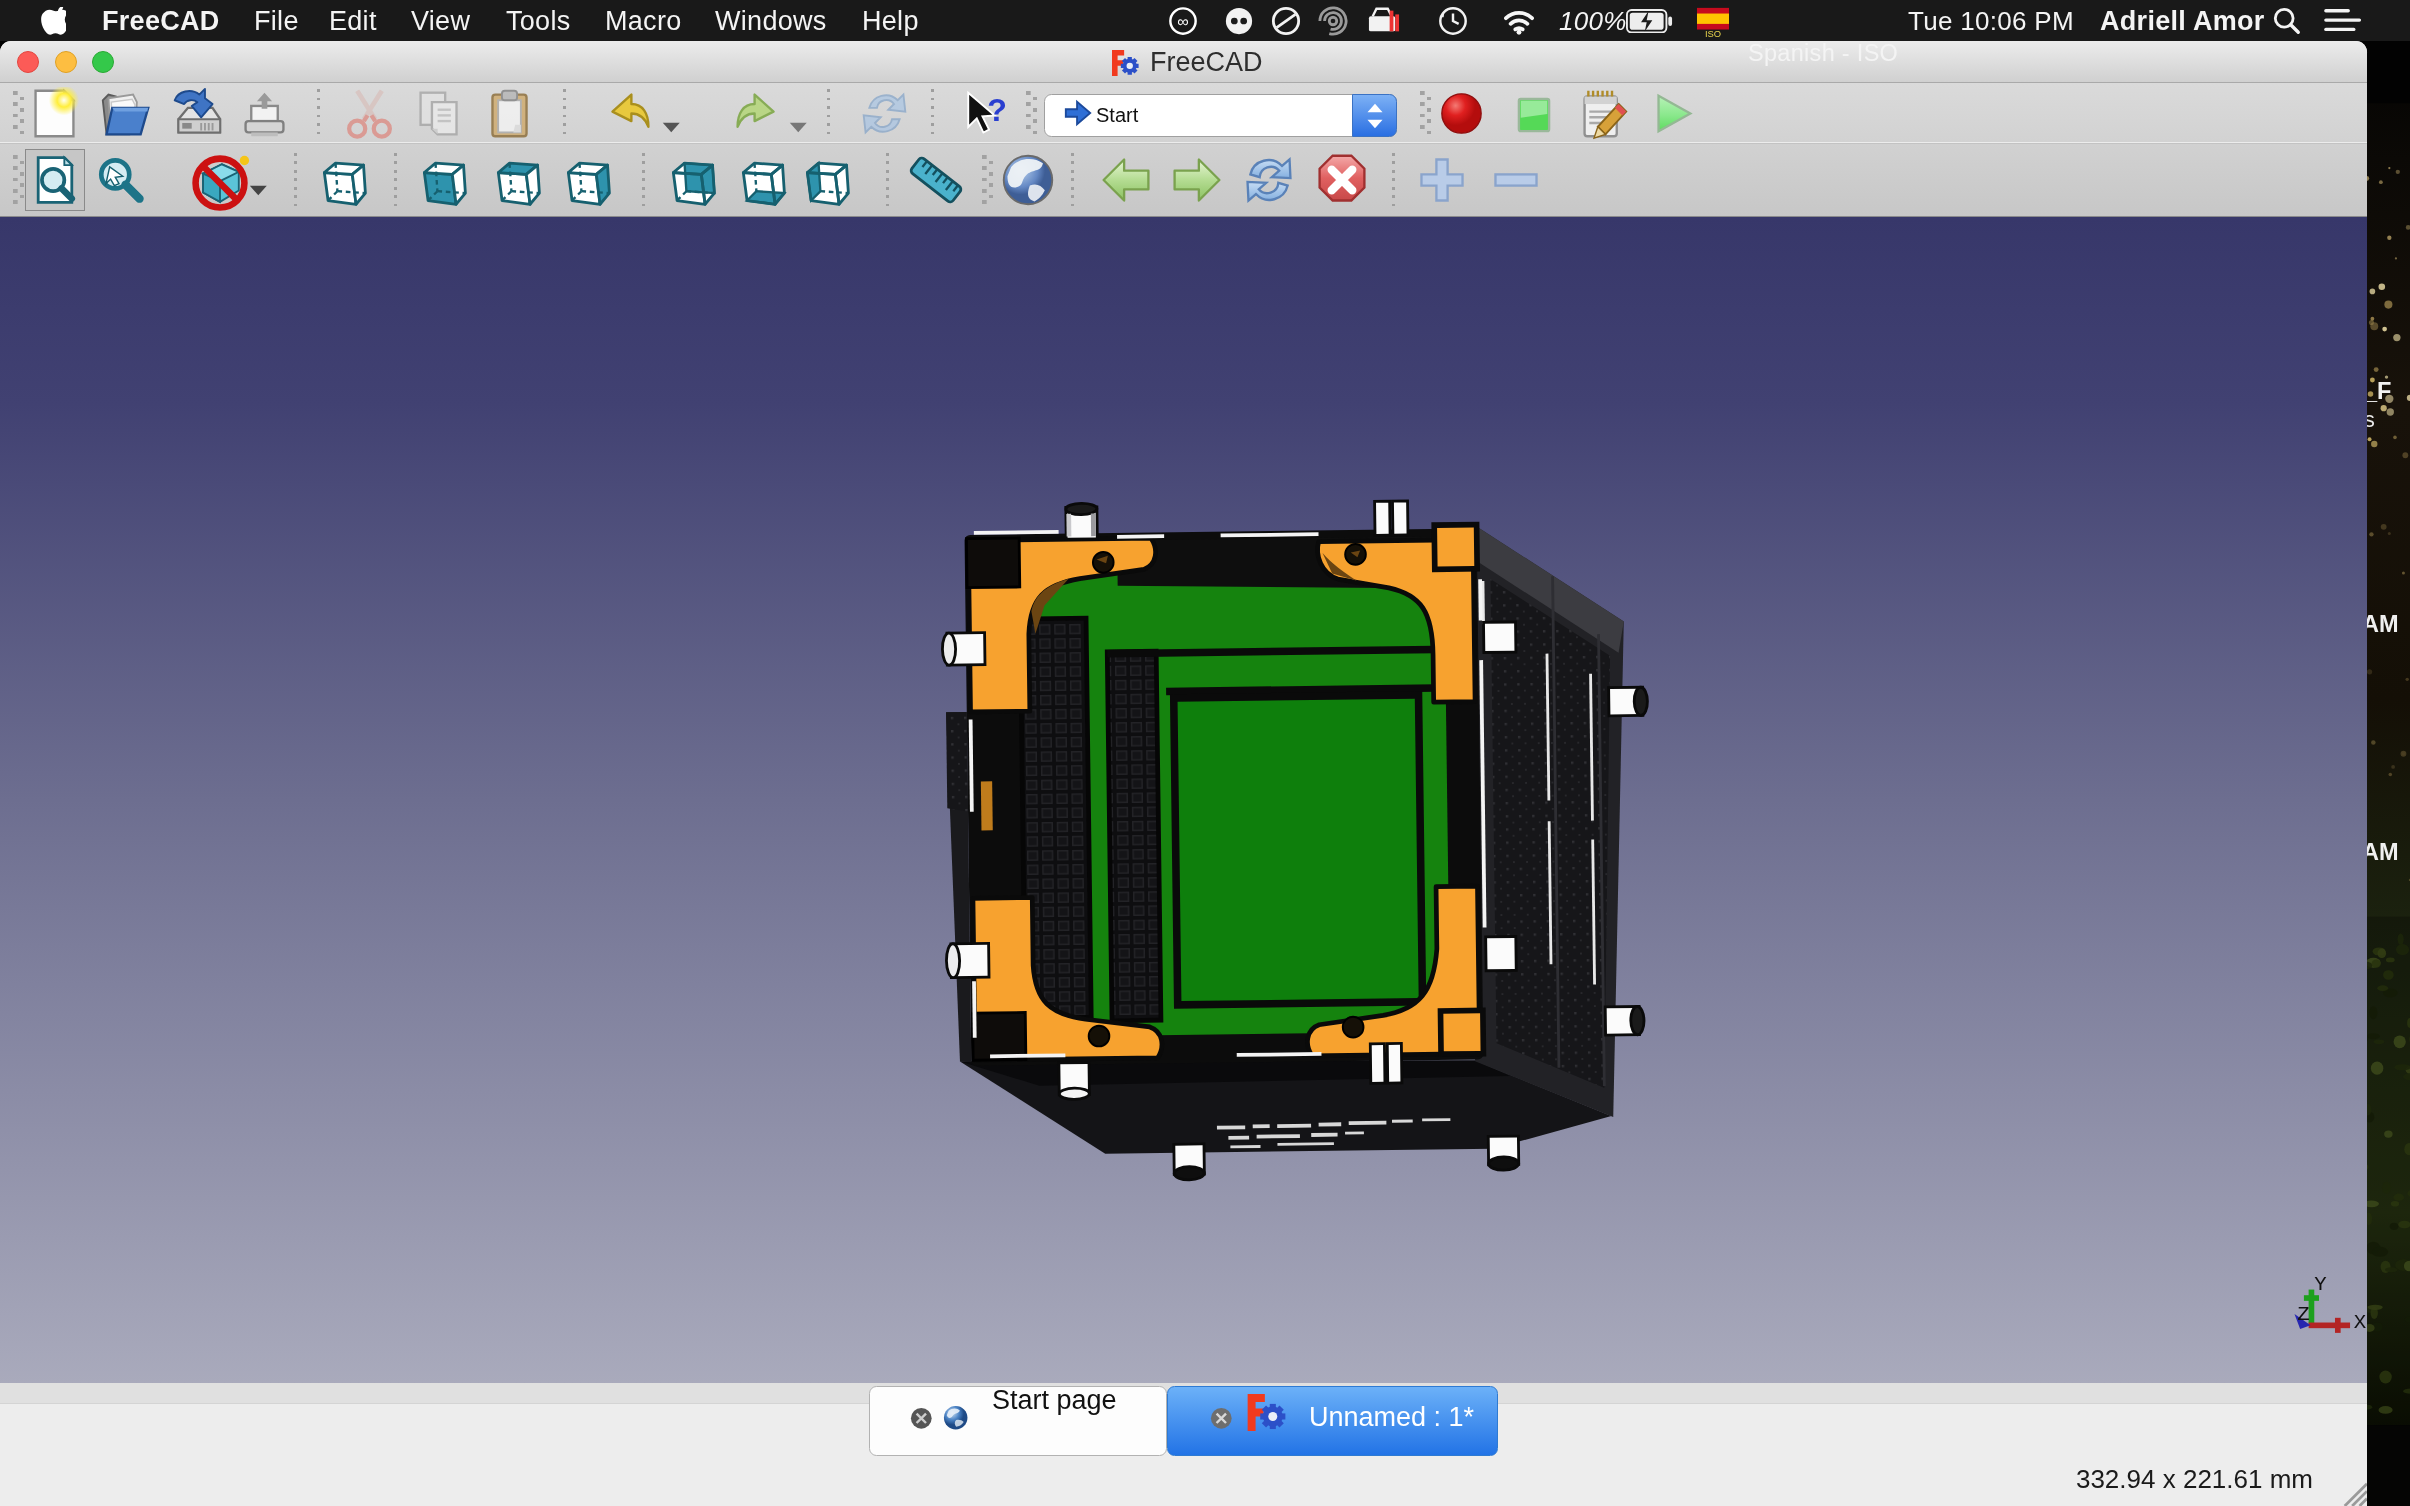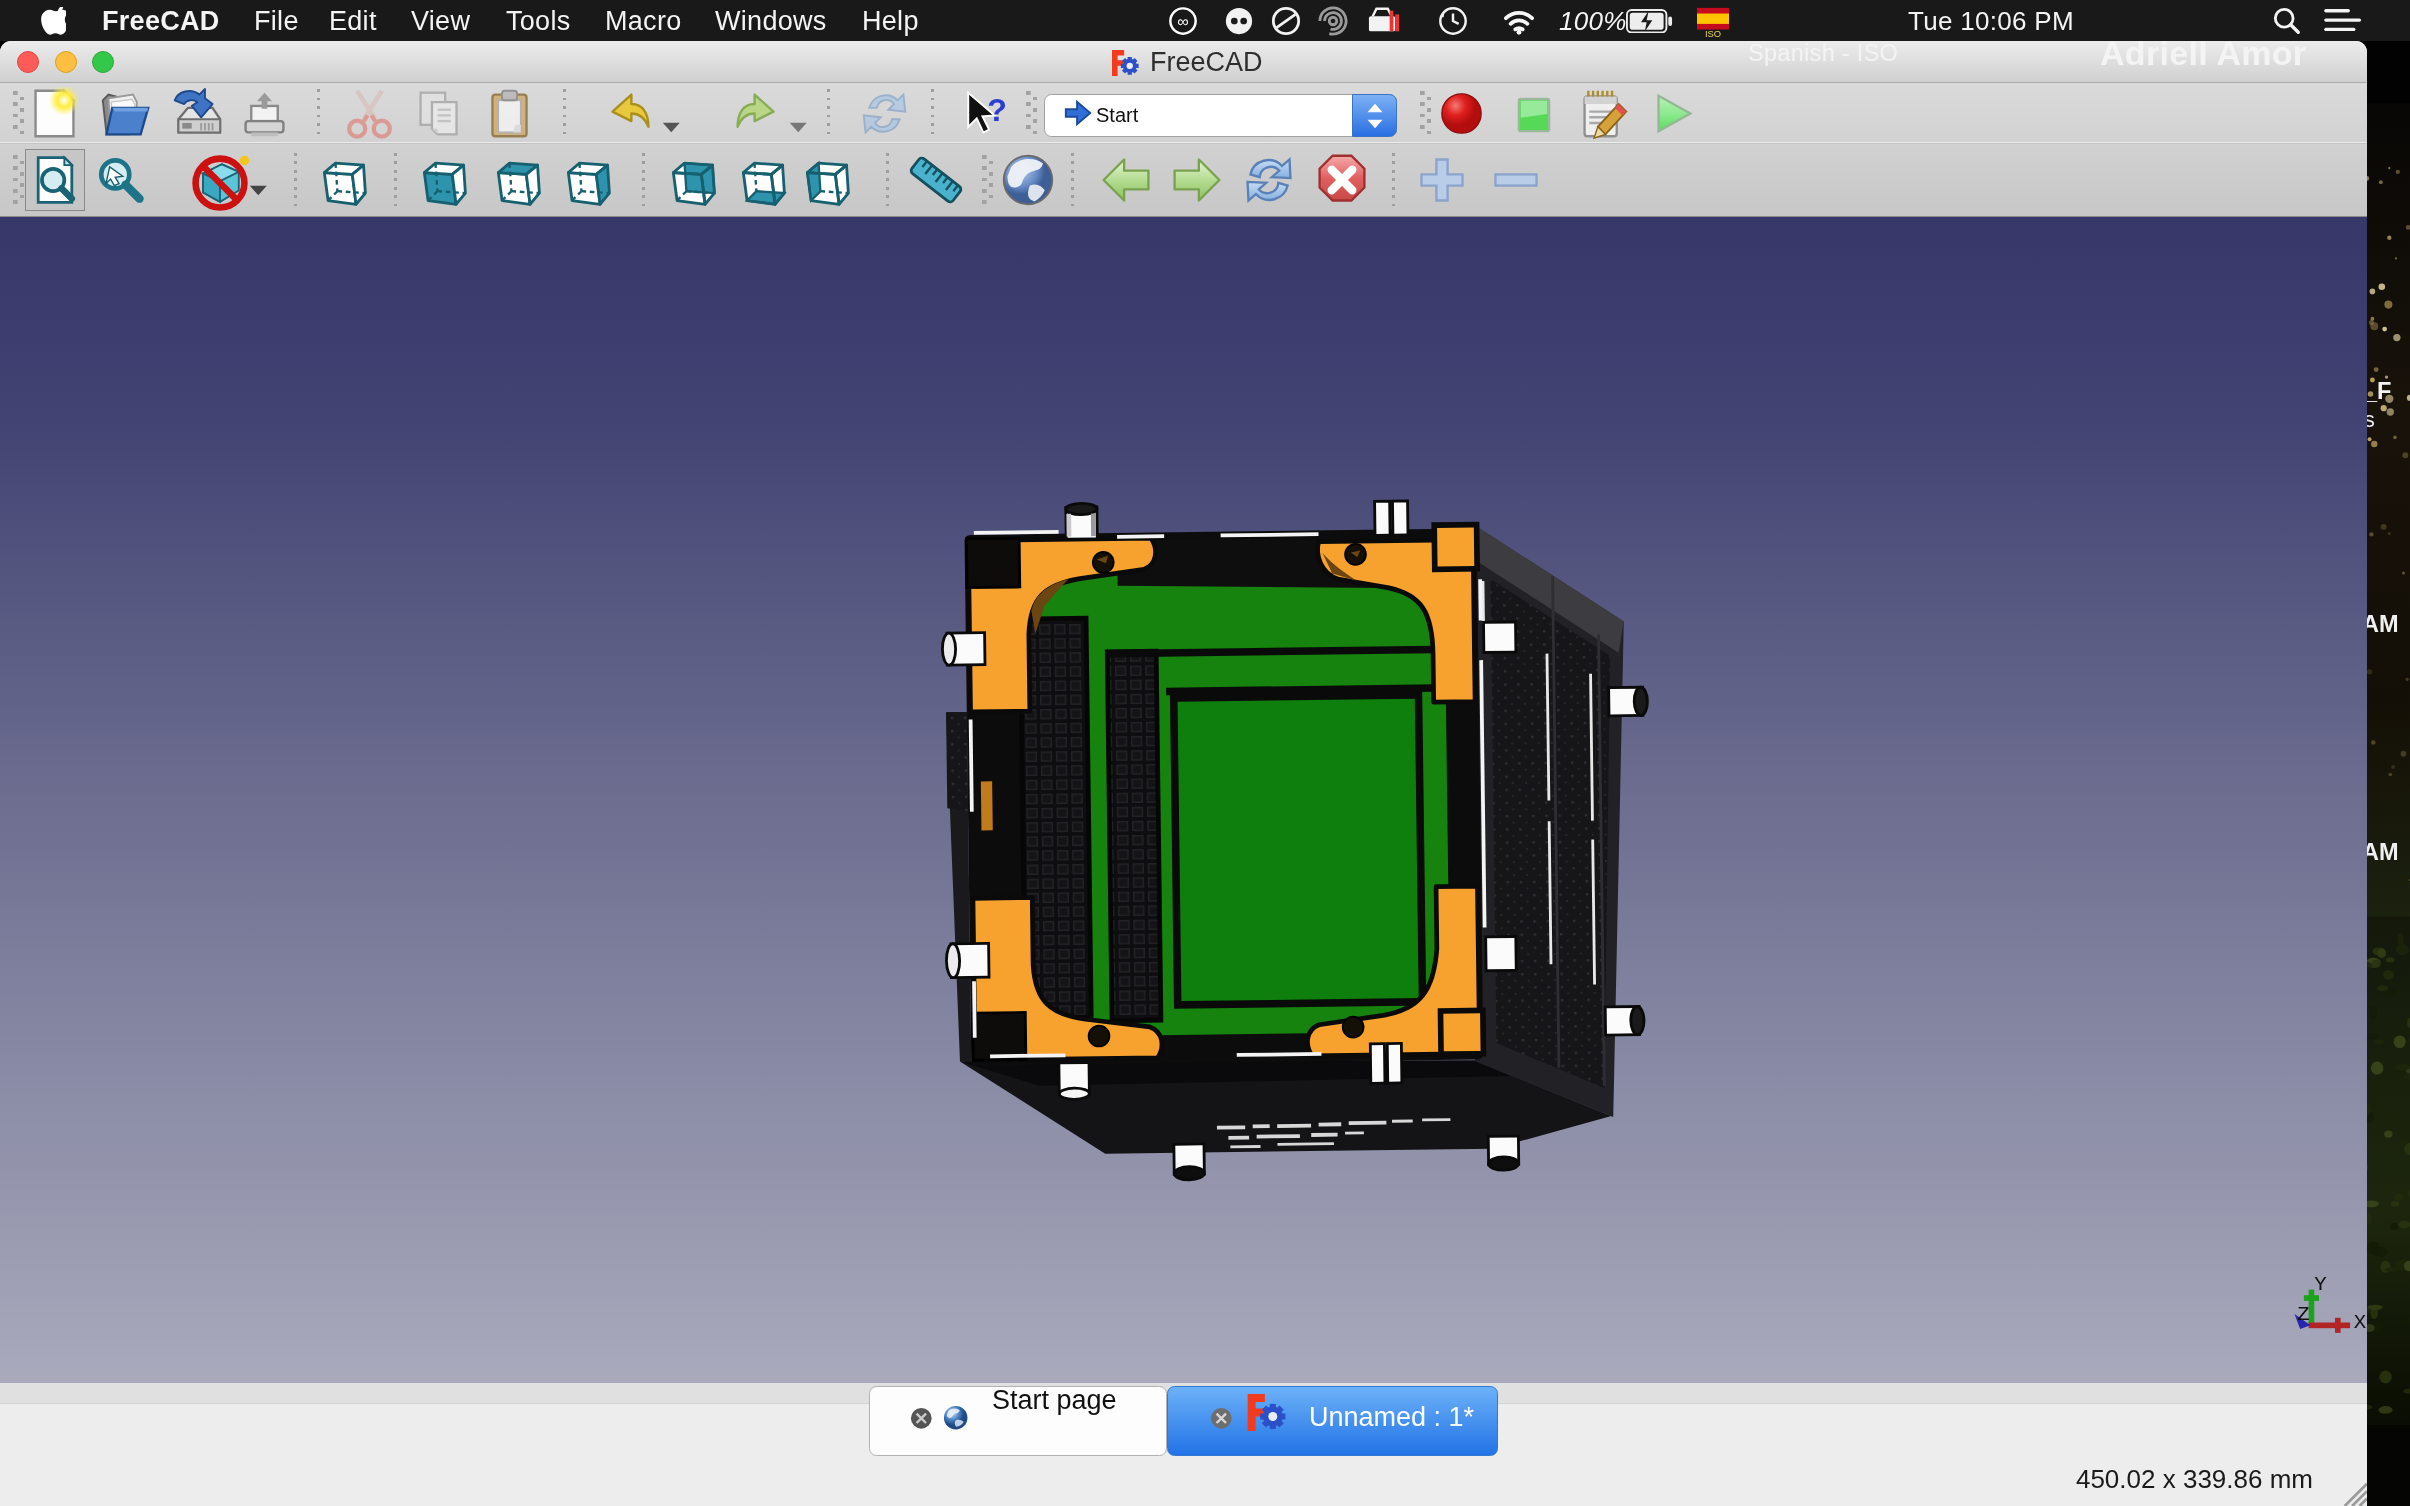--- a/index.html
+++ b/index.html
@@ -206,21 +206,21 @@
       <rect x="4" y="4" width="36" height="18" rx="3" fill="#ededed"></rect>
       <path d="M24 2 L16 14 L22 14 L20 24 L28 12 L22 12 Z" fill="#1c1c1c"></path>
     </svg>
   <svg class="abs" style="left:1695px;top:5.6px" width="36" height="32" viewBox="0 0 38 34">
       <rect x="2" y="2" width="34" height="23" fill="#c60b1e"></rect>
       <rect x="2" y="8" width="34" height="11" fill="#ffc400"></rect>
       <text x="19" y="33" font-size="10" fill="#e8d44d" text-anchor="middle" font-family="Liberation Sans">ISO</text>
     </svg>
   <div class="mitem" style="left:1748px;font-size:23.5px;margin-top:32px;">Spanish - ISO</div>
   <div class="mitem" style="left:1908px;font-size:26px;">Tue 10:06 PM</div>
-  <div class="mitem" style="left:2100px;font-weight:bold;font-size:34px;margin-top:32px;">Adriell Amor</div>
+  <div class="mitem" style="left:2100px;font-weight:bold;font-size:27px;">Adriell Amor</div>
   <svg class="abs" style="left:2271px;top:5.6px" width="32" height="30" viewBox="0 0 34 32">
       <circle cx="14" cy="13" r="9.5" fill="none" stroke="#f4f4f4" stroke-width="3"></circle>
       <path d="M21 20 L29 28" stroke="#f4f4f4" stroke-width="3.6" stroke-linecap="round"></path>
     </svg>
   <svg class="abs" style="left:2324px;top:6.6px" width="41" height="28" viewBox="0 0 44 30">
       <g stroke="#f4f4f4" stroke-width="3.6" stroke-linecap="round">
         <path d="M2 4 L26 4"></path>
         <path d="M2 14 L38 14"></path>
         <path d="M2 24 L32 24"></path>
       </g>
@@ -780,21 +780,21 @@
           <g stroke="#2c50c8" stroke-width="4.6">
             <path d="M21 8.5 v19"></path>
             <path d="M11.5 18 h19"></path>
             <path d="M14.3 11.3 l13.4 13.4"></path>
             <path d="M27.7 11.3 l-13.4 13.4"></path>
           </g>
         </g>
         <circle cx="21" cy="18" r="3.4" fill="#e9eef8"></circle>
       </svg>
     <div class="abs" style="left:1309px;top:19px;font-size:27px;color:#fff;">Unnamed : 1*</div>
-    <div id="mm">450.02 x 339.86 mm</div>
+    <div id="mm">332.94 x 221.61 mm</div>
     <svg class="abs" style="left:2341px;top:97px" width="26" height="26" viewBox="0 0 28 28">
         <g stroke="#9a9a9a" stroke-width="3" fill="none">
           <path d="M4 28 L28 4"></path>
           <path d="M12 28 L28 12"></path>
           <path d="M20 28 L28 20"></path>
         </g>
       </svg>
   </div>
 </div>
 

